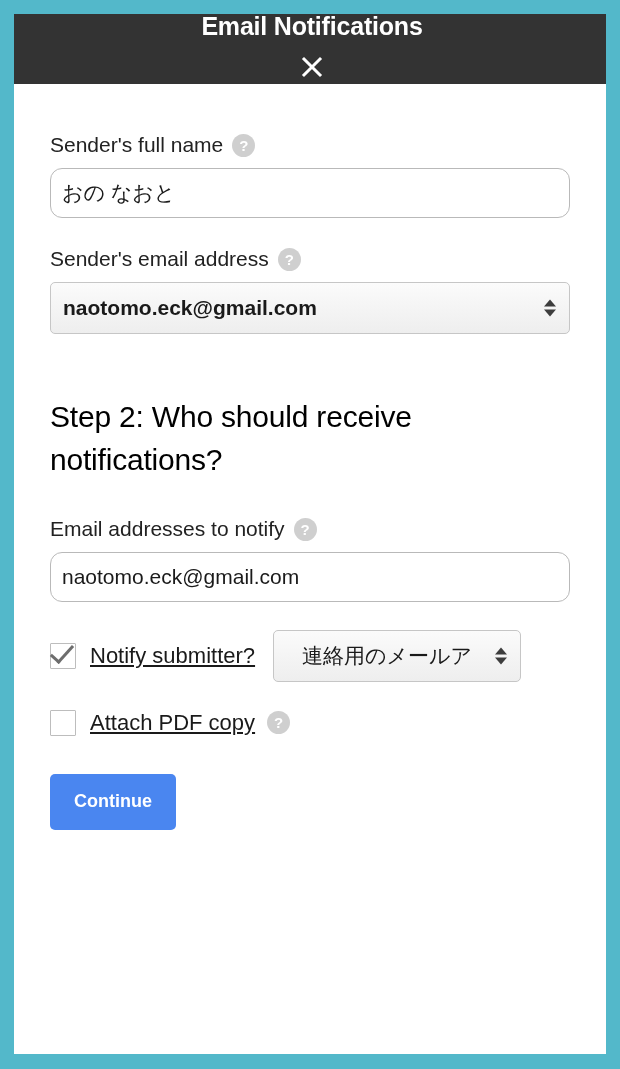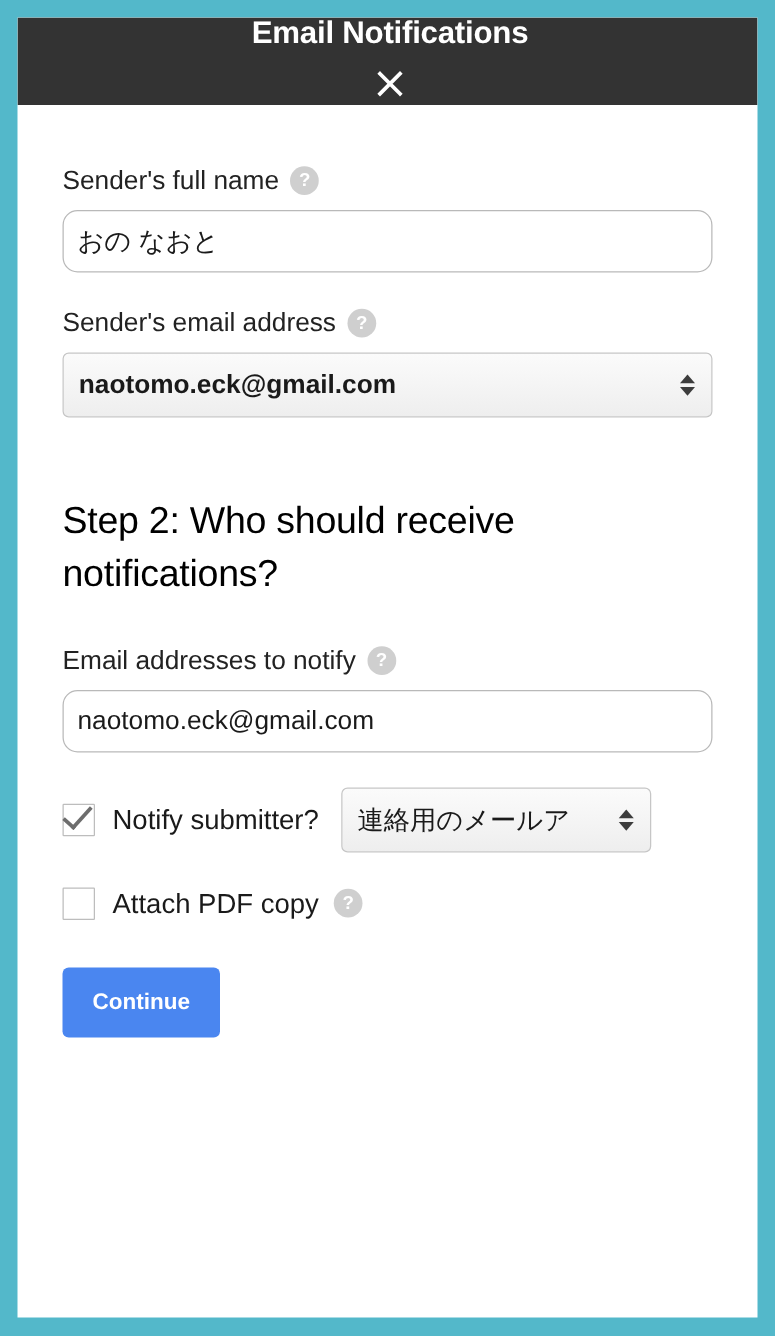--- a/index.html
+++ b/index.html
@@ -70,21 +70,21 @@
   }
   .step-heading.step2 {
     margin-top: 0;
     max-width: 420px;
   }
 
   .field-label {
     font-size: 21px;
     color: #222222;
     display: flex;
-    align-items: center;
+    align-items: flex-end;
     gap: 9px;
     margin-bottom: 11px;
     line-height: 1.2;
   }
 
   .help-icon {
     width: 23px;
     height: 23px;
     border-radius: 50%;
     background: #cfcfcf;
@@ -178,29 +178,30 @@
     height: 20px;
     border: solid #6d6d6d;
     border-width: 0 3.5px 3.5px 0;
     transform: rotate(42deg);
   }
   .checkbox-label {
     font-size: 22px;
     color: #1a1a1a;
     margin-left: 14px;
     white-space: nowrap;
+    text-decoration: underline;
   }
 
   .inline-select {
     margin-left: 18px;
     width: 248px;
     height: 52px;
     flex: none;
   }
-  .inline-select .select-value { font-weight: normal; }
+  .inline-select .select-value { font-weight: normal; margin-left: 16px; }
 
   .continue-btn {
     margin-top: 38px;
     height: 56px;
     padding: 0 24px;
     background: #4a86f0;
     border: none;
     border-radius: 5px;
     color: #ffffff;
     font-family: "Liberation Sans", sans-serif;

